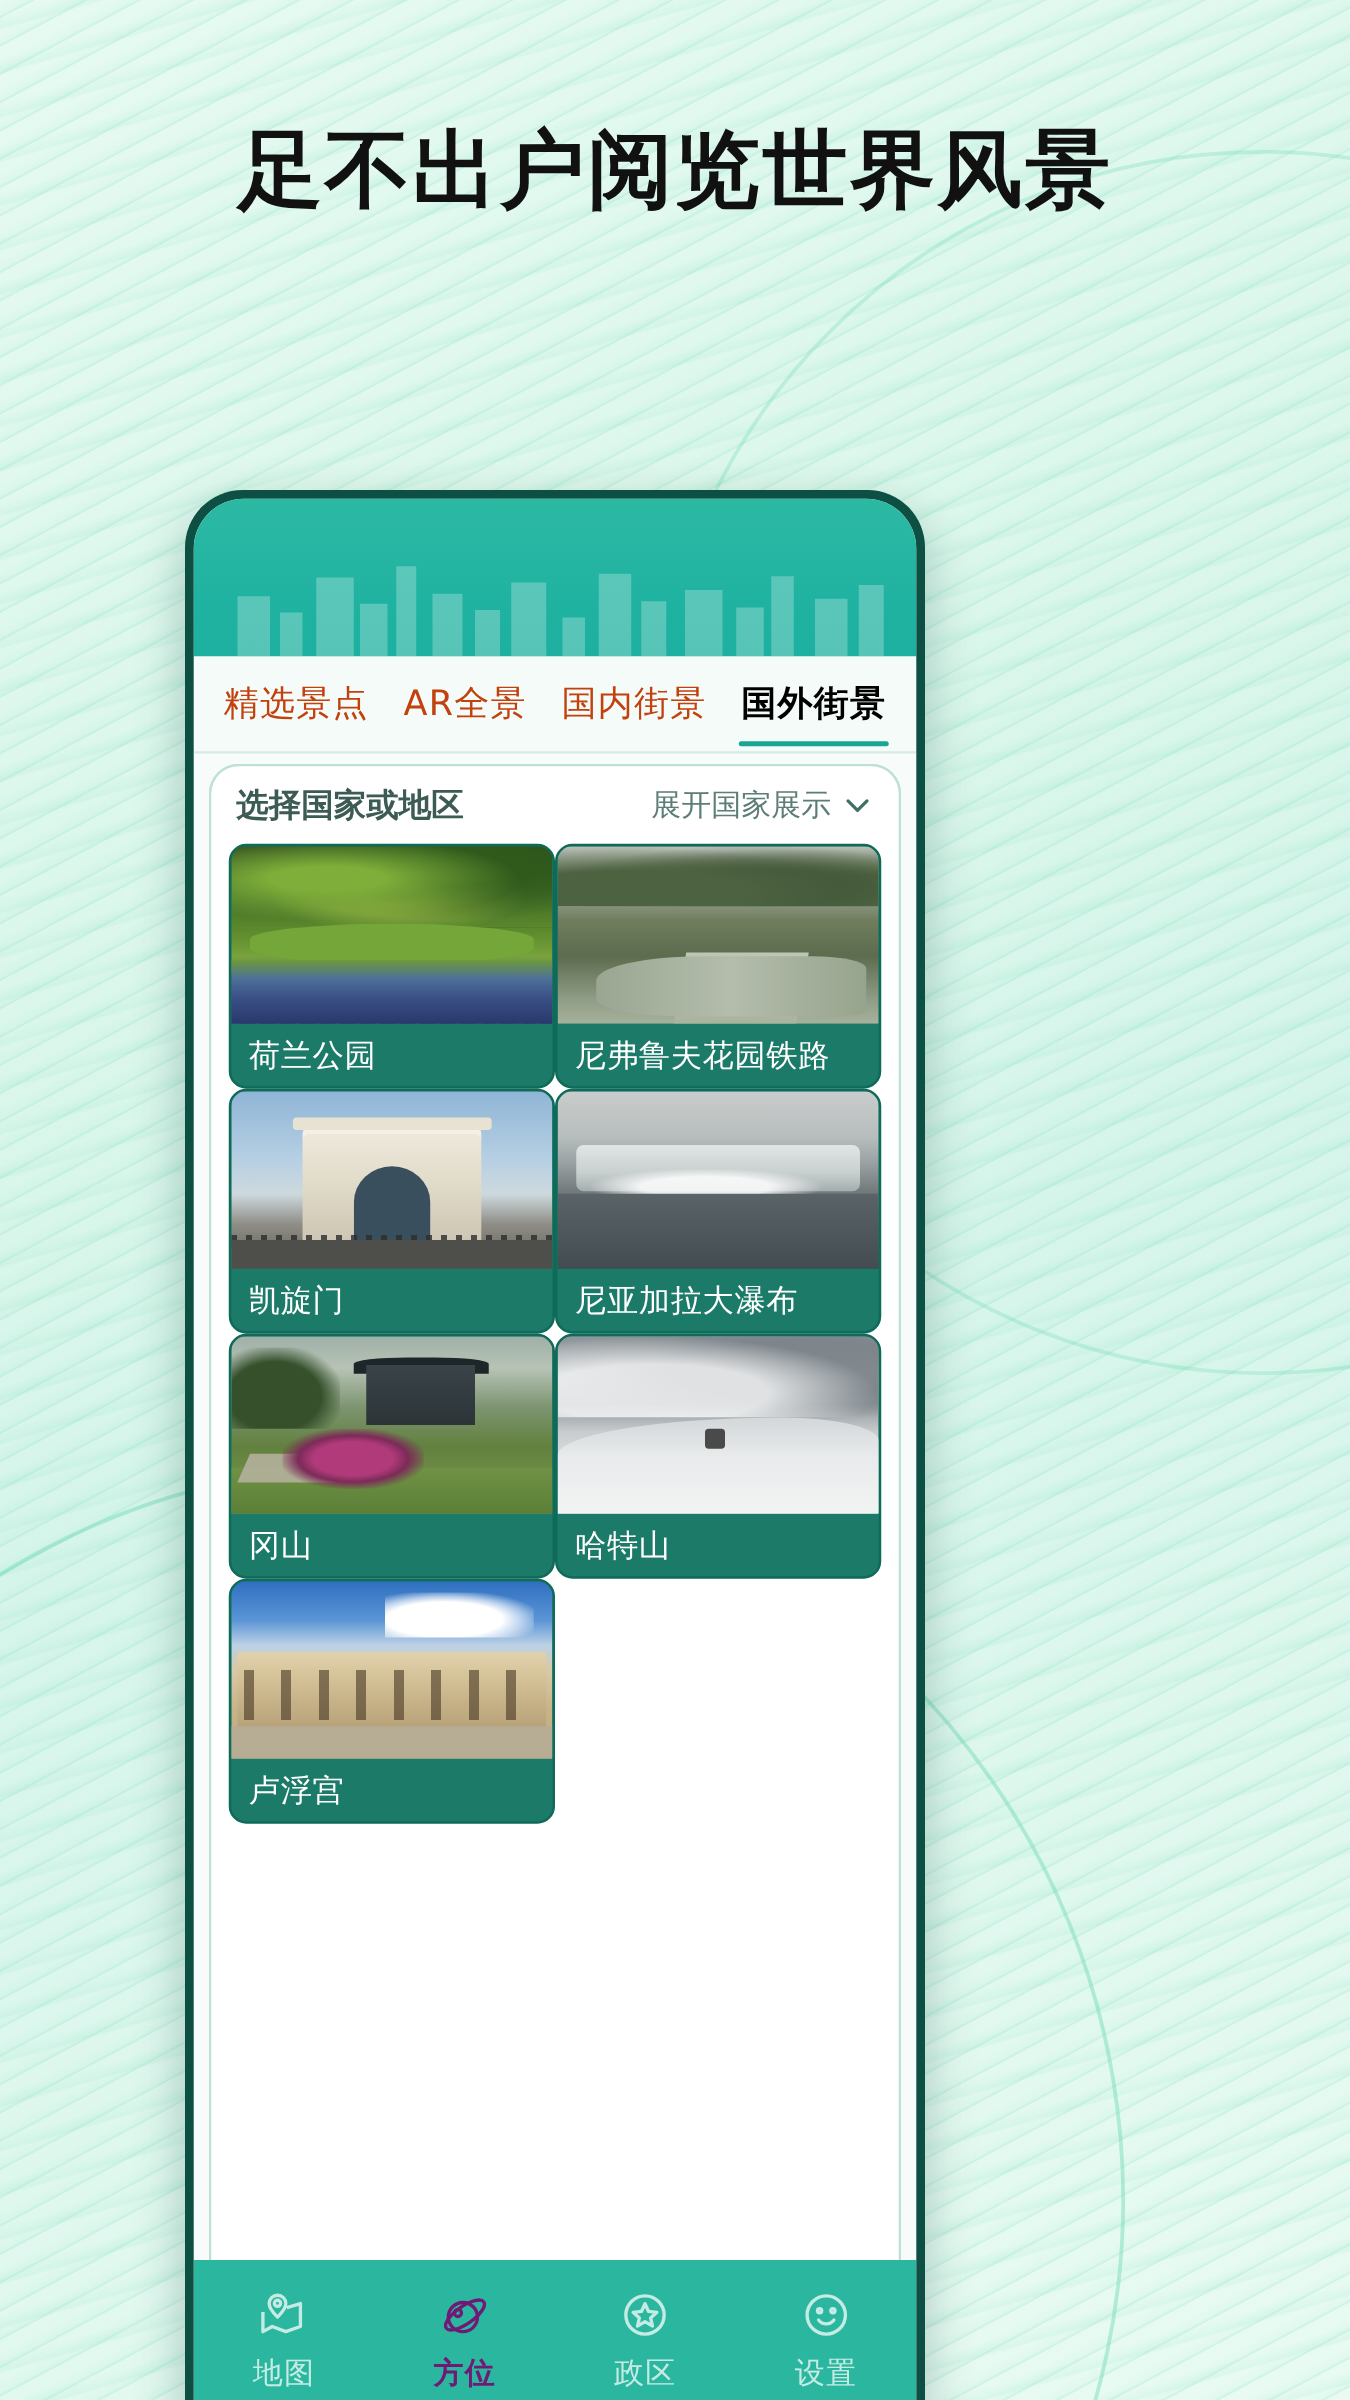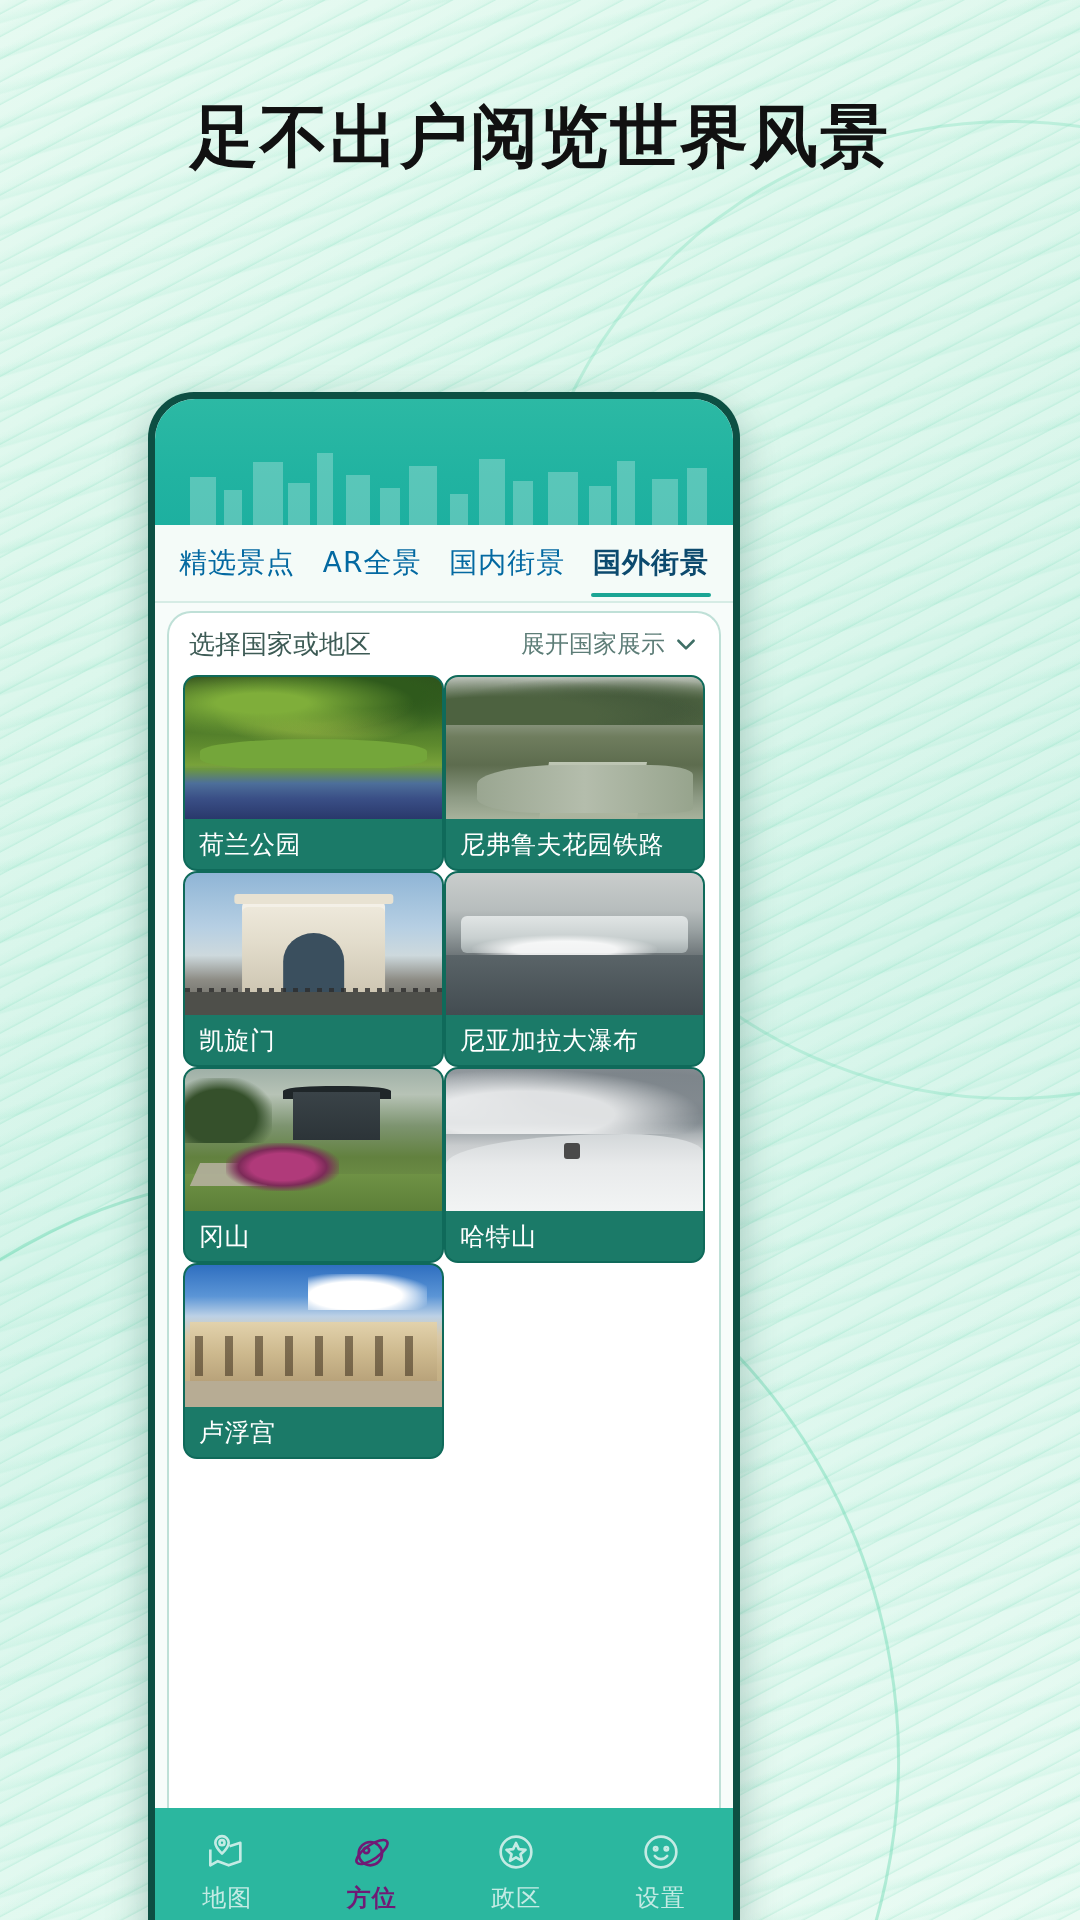--- a/index.html
+++ b/index.html
@@ -149,28 +149,28 @@
     flex: 0 0 78px;
     display: flex;
     align-items: center;
     justify-content: space-between;
     padding: 0 22px;
     background: #f4fbf8;
     border-bottom: 2px solid #d6ece5;
   }
   .tab {
     font-size: 28px;
-    color: #0369a1;
+    color: #c2410c;
     letter-spacing: 1px;
     padding: 6px 2px;
     font-family: "DejaVu Sans", "Liberation Sans", sans-serif;
     white-space: nowrap;
   }
   .tab.active {
-    color: #0c4a6e;
+    color: #000000;
     font-weight: bold;
     position: relative;
   }
   .tab.active::after {
     content: "";
     position: absolute;
     left: 0;
     right: 0;
     bottom: -9px;
     height: 4px;
@@ -202,20 +202,21 @@
     display: flex;
     align-items: center;
     justify-content: space-between;
     height: 62px;
     padding: 0 6px;
   }
   .panel-title {
     font-size: 26px;
     color: #3d5b55;
     font-family: "DejaVu Sans", "Liberation Sans", sans-serif;
+    font-weight: bold;
   }
   .panel-action {
     display: flex;
     align-items: center;
     gap: 8px;
     font-size: 24px;
     color: #5d7d77;
     font-family: "DejaVu Sans", "Liberation Sans", sans-serif;
   }
   .chev {

